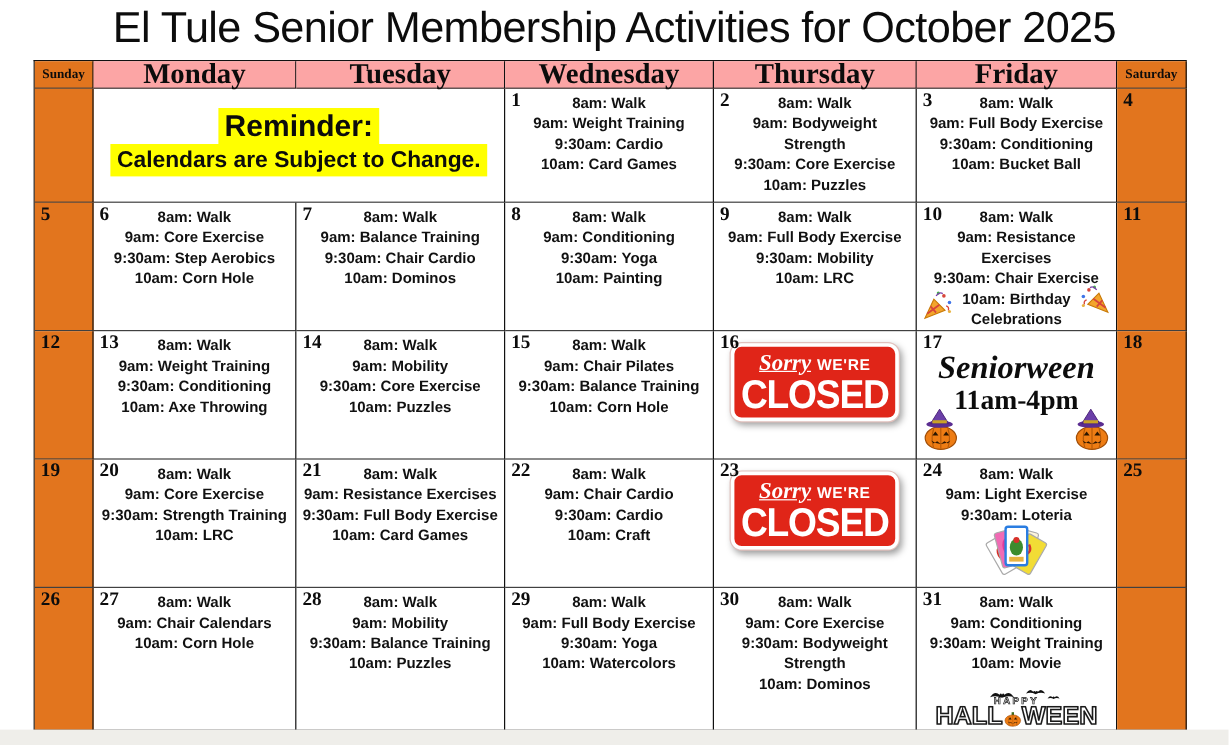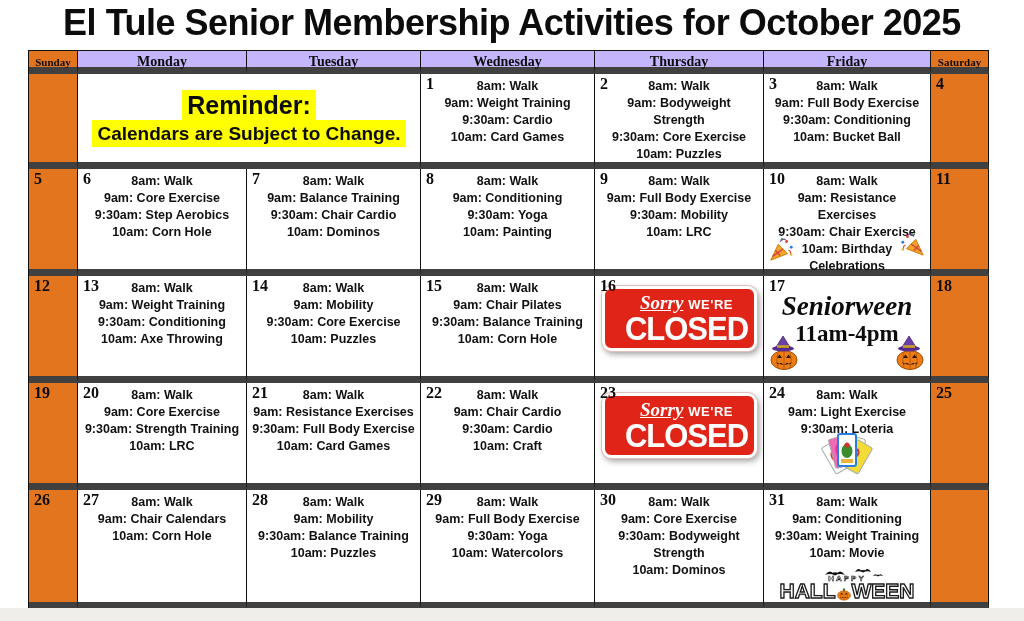--- a/index.html
+++ b/index.html
@@ -1,41 +1,41 @@
 <!DOCTYPE html>
 <html style="--orange: #E2751E; --hl: #FFFF00; --red: #E02518;"><head>
 <meta charset="utf-8">
 <style>
   html,body{margin:0;padding:0;background:#fff;}
   #page{position:relative;width:1024px;height:621px;background:#fff;overflow:hidden;
         font-family:"Liberation Sans",sans-serif;}
   #title{position:absolute;top:2px;left:0;width:100%;text-align:center;
-         font-size:36px;font-weight:700;color:#0c0c0c;letter-spacing:-0.5px;}
+         font-size:36px;font-weight:400;color:#0c0c0c;letter-spacing:-0.5px;}
   #grid{position:absolute;left:28px;top:50px;display:grid;
         grid-template-columns:49px 169px 174px 174px 169px 167px 58px;
         grid-template-rows:23px 95px 107px 107px 107px 119px;
         border-top:1px solid #111;border-left:1px solid #111;background:#fff;}
-  #grid > div{border-right:1px solid #111;border-bottom:7px solid #404040;position:relative;box-sizing:border-box;}
-  .hdr{background:#c4b5fd;text-align:center;font-family:"Liberation Serif",serif;
-       font-weight:bold;font-size:14px;line-height:22px;color:#0c0c0c;}
+  #grid > div{border-right:1px solid #111;border-bottom:1px solid #404040;position:relative;box-sizing:border-box;}
+  .hdr{background:#fca5a5;text-align:center;font-family:"Liberation Serif",serif;
+       font-weight:bold;font-size:24px;line-height:22px;color:#0c0c0c;}
   .hdr.weekend{background:var(--orange);font-size:11px;}
   .cell.weekend{background:var(--orange);}
   .date{position:absolute;top:2px;left:5px;font-family:"Liberation Serif",serif;
         font-weight:bold;font-size:16px;color:#0c0c0c;line-height:1;}
   .lines{padding:4px 5px 0 5px;text-align:center;}
   .line{font-size:12.5px;font-weight:bold;color:#111;line-height:17px;margin:0;}
   
   .cell.reminder{text-align:center;padding-top:16px;}
   .hl{background:var(--hl);display:inline-block;padding:0 5px;font-weight:800;color:#0c0c0c;}
   .hl1{font-size:25px;line-height:30px;}
   .hl2{font-size:19px;line-height:27px;}
   
   .closed-sign{width:134px;margin:10px auto 0 auto;background:var(--red);border:3px solid #fff;
      border-radius:9px;box-shadow:0 0 0 1px #e0c0bc,2px 3px 6px rgba(0,0,0,.40);
-     text-align:center;padding:3px 0 4px 15px;}
+     text-align:center;padding:3px 0 4px 0;}
   .sorry{font-family:"Liberation Serif",serif;font-style:italic;font-weight:bold;
      font-size:19px;color:#fff;text-decoration:underline;margin-right:5px;}
   .were{font-size:13px;font-weight:800;color:#fff;letter-spacing:0.5px;}
   .closed-word{font-size:31px;font-weight:800;color:#fff;line-height:30px;letter-spacing:-1px;
      transform:scaleY(1.08);}
   
   .sw-title{display:block;text-align:center;margin-top:16px;font-family:"Liberation Serif",serif;
      font-weight:bold;font-size:27px;line-height:28px;color:#0c0c0c;font-style:italic;}
   .sw-time{display:block;text-align:center;font-family:"Liberation Serif",serif;
      font-weight:bold;font-size:23px;line-height:28px;color:#0c0c0c;}

